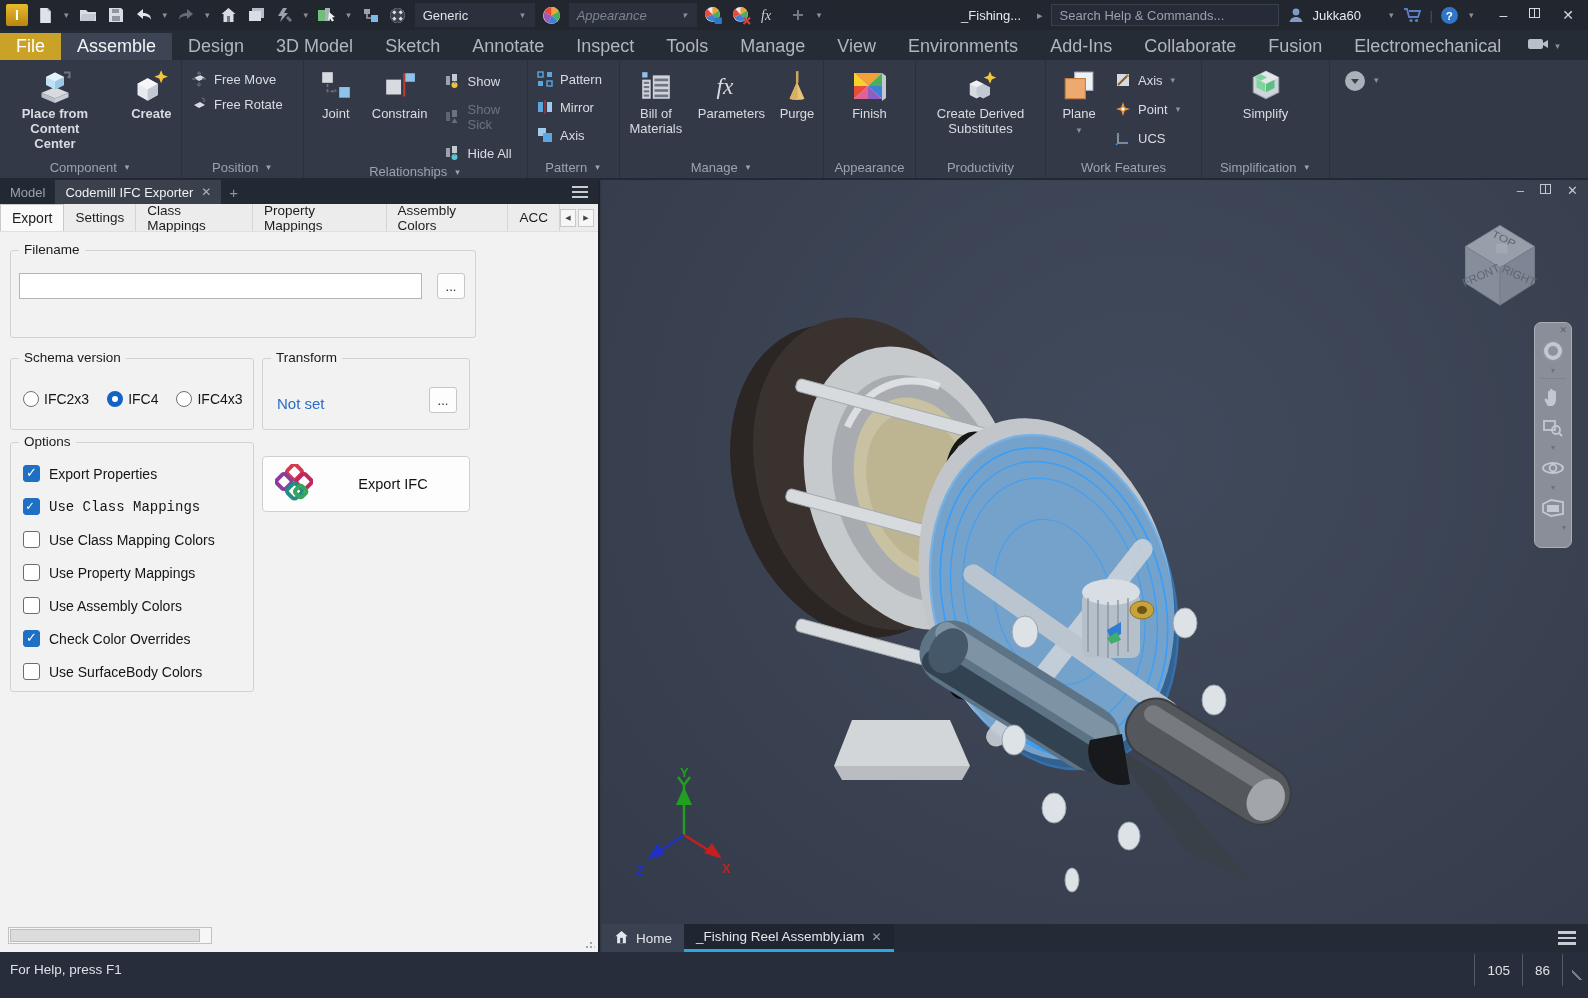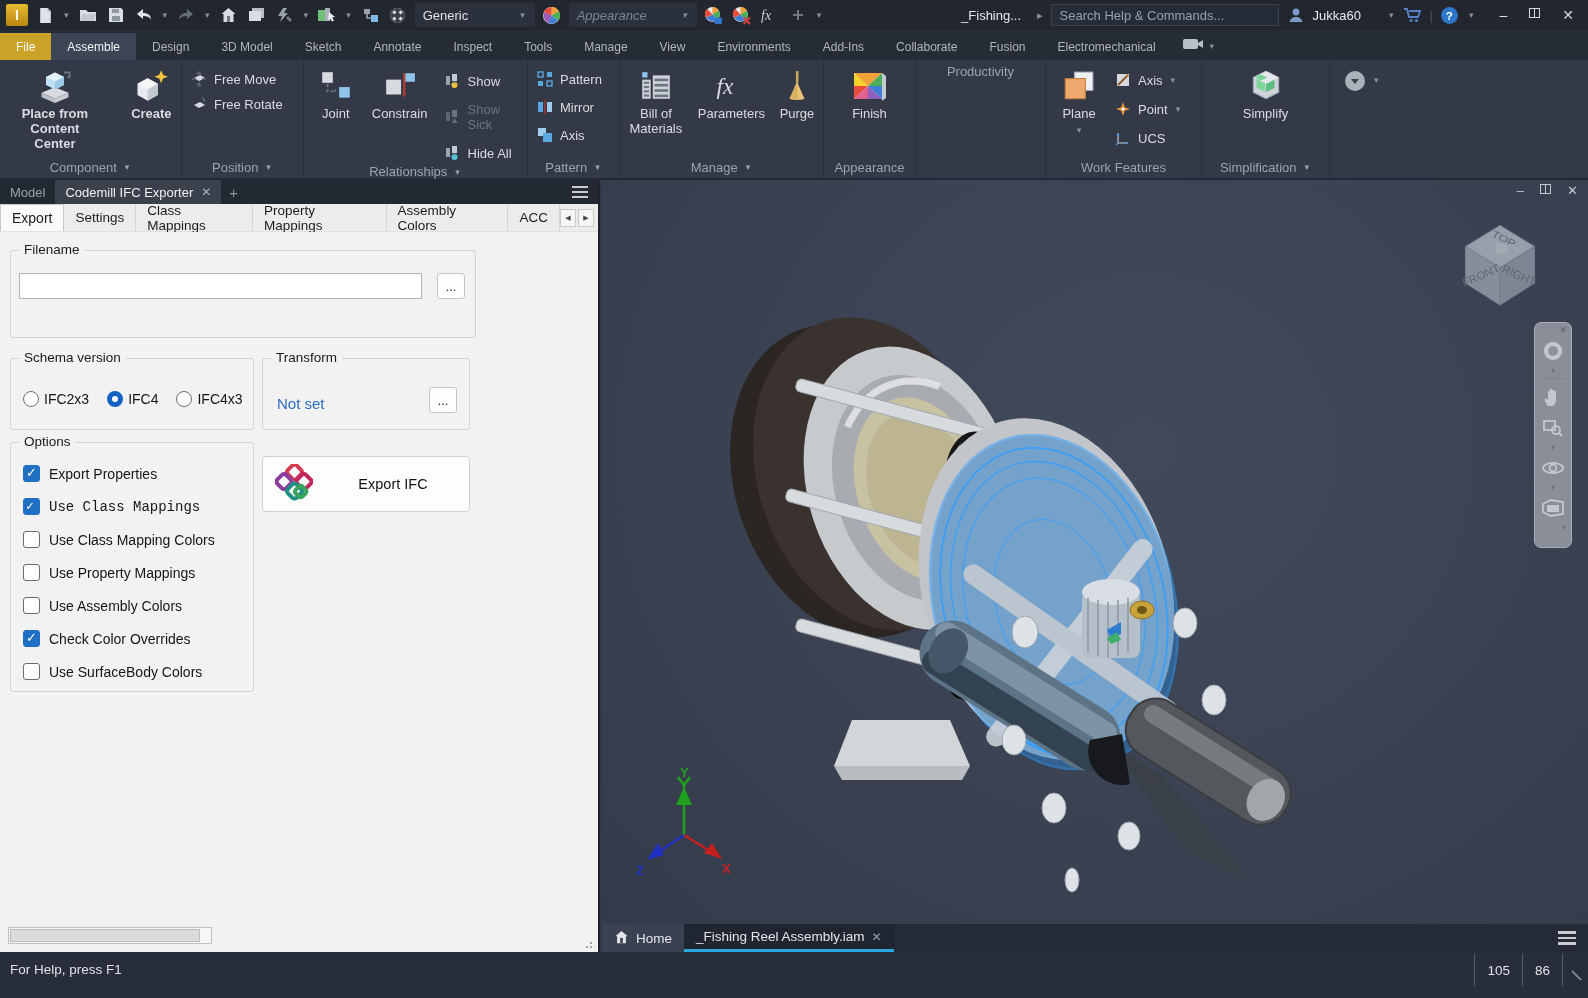--- a/index.html
+++ b/index.html
@@ -19,21 +19,21 @@
   #search-box { background:#262c37; border:1px solid #39414d; height:22px; width:228px; color:#aab1bb; font-size:13px; padding:0 8px; font-family:"Liberation Sans",sans-serif; }
   #search-box::placeholder { color:#9aa1ab; }
   .win-btns { display:flex; gap:22px; margin-left:18px; margin-right:8px; color:#d6dae0; font-size:14px; }
   .win-btns span { cursor:default; }
   .restore-box { display:inline-block; width:11px; height:10px; border:1px solid #d6dae0; position:relative; top:1px; }
   .restore-box i { position:absolute; left:4px; top:0; width:1px; height:8px; background:#d6dae0; }
   .spacer { flex:1; }
 
   
   #ribbontabs { position:absolute; left:0; top:30px; width:100%; height:30px; background:#262c36; display:flex; align-items:flex-end; }
-  .rtab { height:27px; display:flex; align-items:center; padding:0 16px; font-size:12px; color:#b0b6c0; }
+  .rtab { height:27px; display:flex; align-items:center; padding:0 16px; font-size:18px; color:#b0b6c0; }
   .rtab.gold { background:#c9a227; color:#fff; }
   .rtab.active { background:#3d4554; color:#f2f4f7; }
   .rtab-extra { display:flex; align-items:center; gap:4px; margin-left:10px; margin-bottom:5px; }
 
   
   #ribbon { position:absolute; left:0; top:60px; width:100%; height:120px; background:#333947; display:flex; border-bottom:2px solid #222834; }
   .rgroup { display:flex; flex-direction:column; border-right:1px solid #2a303b; }
   .rgroup-body { flex:1; display:flex; align-items:flex-start; padding:6px 4px 0 4px; gap:2px; }
   .rgroup-label { height:22px; display:flex; align-items:center; justify-content:center; gap:6px; color:#9ba3ae; font-size:13px; }
   .rgroup-label .caret { font-size:9px; color:#9ba3ae; }
@@ -537,20 +537,33 @@
             </span>
           <span>Finish</span>
         </div>
       </div>
       <div class="rgroup-label">
           <span>Appearance</span>
         </div>
     </div>
 
     <div class="rgroup" style="width:130px;">
+      <div class="rgroup-body" style="justify-content:center;">
+        <div class="bigbtn" style="width:118px;">
+          <span class="bicon">
+              <svg width="36" height="36" viewBox="0 0 32 32">
+                <path d="M6 14l6-3 6 3v10l-6 3-6-3z" fill="#d7dbe0"></path>
+                <path d="M12 17l6-3 6 3v7l-6 3-6-3z" fill="#c2c9d1"></path>
+                <path d="M6 14l6-3 6 3-6 3z" fill="#eef1f4"></path>
+                <path d="M24 3l1.6 3.8L29.5 8.5l-3.9 1.7L24 14l-1.6-3.8-3.9-1.7 3.9-1.7z" fill="#f4c63e"></path>
+              </svg>
+            </span>
+          <span>Create Derived Substitutes</span>
+        </div>
+      </div>
       <div class="rgroup-label">
           <span>Productivity</span>
         </div>
     </div>
 
     <div class="rgroup" style="width:156px;">
       <div class="rgroup-body" style="gap:6px; padding-left:8px;">
         <div class="bigbtn" style="width:50px;">
           <span class="bicon">
               <svg width="34" height="34" viewBox="0 0 32 32">

